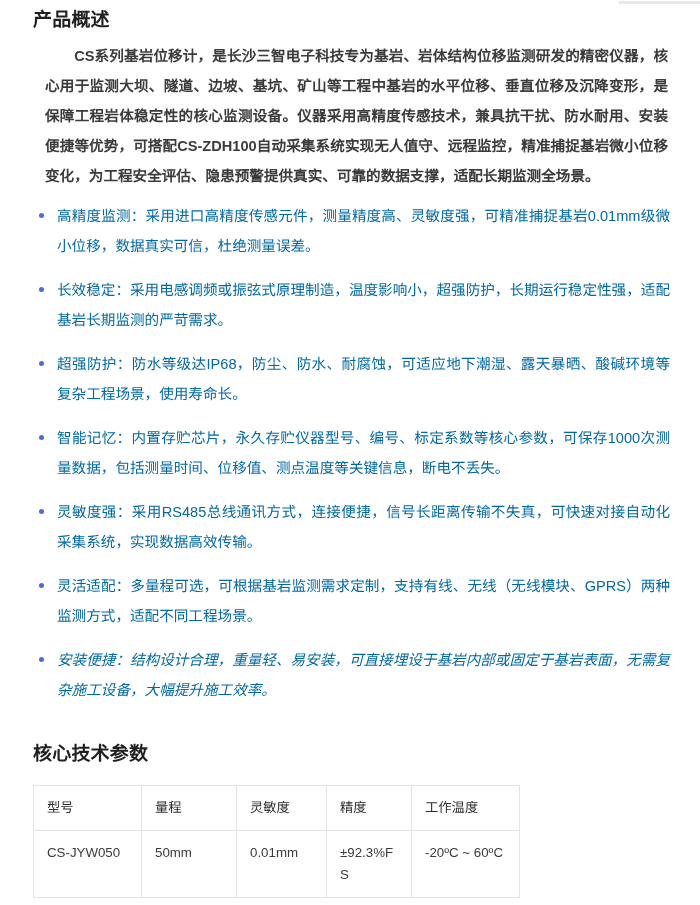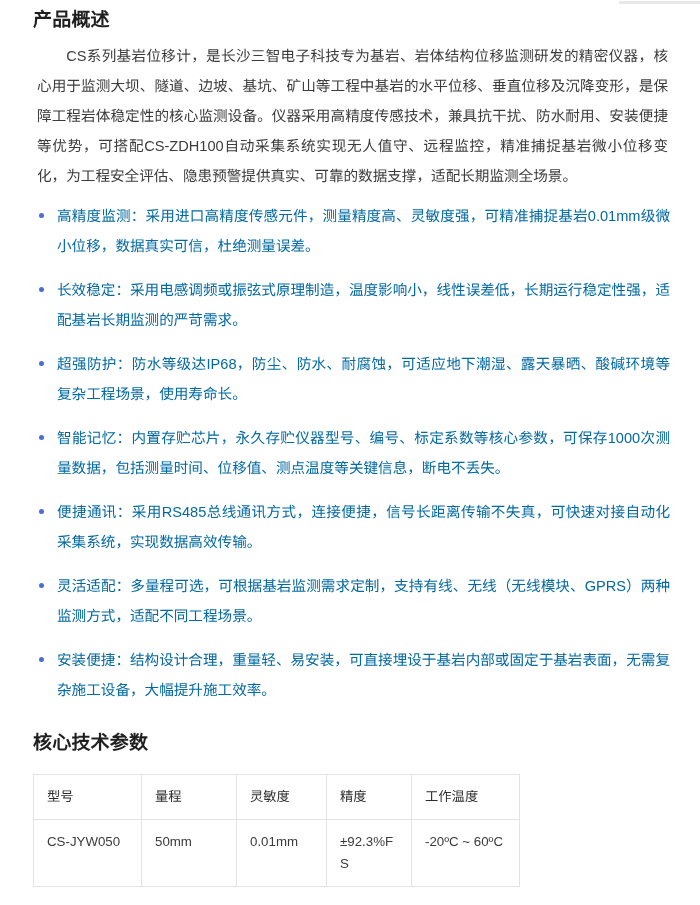--- a/index.html
+++ b/index.html
@@ -40,43 +40,44 @@
     letter-spacing: 0.2px;
   }
   #overview-title { padding-top: 7px; }
   #features-title { padding-top: 20px; }
   #specs-title    { padding-top: 20px; }
 
   p.body-para {
     font-size: 14.6px;
     line-height: 30px;
     color: #3b3b3b;
-    margin: 8px 0 0 4px;
+    margin: 8px 0 0 12px;
     text-indent: 2em;
     text-align: justify;
     text-justify: inter-ideograph;
     padding-right: 2px;
+    font-weight: bold;
   }
 
   ul.feature-list {
     list-style: none;
     margin: 10px 0 0 0;
     padding: 0;
   }
   ul.feature-list > li {
     position: relative;
     padding-left: 24px;
     margin-bottom: 14px;
     font-size: 14.6px;
     line-height: 30px;
     color: #0369a1;
     text-align: justify;
     text-justify: inter-ideograph;
   }
-  ul.feature-list > li:last-child { margin-bottom: 5px; }
+  ul.feature-list > li:last-child { margin-bottom: 16px; font-style: italic; }
   .bullet-dot {
     position: absolute;
     left: 6px;
     top: 12px;
     width: 5px;
     height: 5px;
     border-radius: 50%;
     background: #4a6cd4;
   }
 
@@ -118,33 +119,33 @@
   <p class="body-para">CS系列基岩位移计，是长沙三智电子科技专为基岩、岩体结构位移监测研发的精密仪器，核心用于监测大坝、隧道、边坡、基坑、矿山等工程中基岩的水平位移、垂直位移及沉降变形，是保障工程岩体稳定性的核心监测设备。仪器采用高精度传感技术，兼具抗干扰、防水耐用、安装便捷等优势，可搭配CS-ZDH100自动采集系统实现无人值守、远程监控，精准捕捉基岩微小位移变化，为工程安全评估、隐患预警提供真实、可靠的数据支撑，适配长期监测全场景。</p>
 
 
   <ul class="feature-list">
     <li>
       <span class="bullet-dot"></span>
       <span>高精度监测：采用进口高精度传感元件，测量精度高、灵敏度强，可精准捕捉基岩0.01mm级微小位移，数据真实可信，杜绝测量误差。</span>
     </li>
     <li>
       <span class="bullet-dot"></span>
-      <span>长效稳定：采用电感调频或振弦式原理制造，温度影响小，线性误差低，长期运行稳定性强，适配基岩长期监测的严苛需求。</span>
+      <span>长效稳定：采用电感调频或振弦式原理制造，温度影响小，超强防护，长期运行稳定性强，适配基岩长期监测的严苛需求。</span>
     </li>
     <li>
       <span class="bullet-dot"></span>
       <span>超强防护：防水等级达IP68，防尘、防水、耐腐蚀，可适应地下潮湿、露天暴晒、酸碱环境等复杂工程场景，使用寿命长。</span>
     </li>
     <li>
       <span class="bullet-dot"></span>
       <span>智能记忆：内置存贮芯片，永久存贮仪器型号、编号、标定系数等核心参数，可保存1000次测量数据，包括测量时间、位移值、测点温度等关键信息，断电不丢失。</span>
     </li>
     <li>
       <span class="bullet-dot"></span>
-      <span>便捷通讯：采用RS485总线通讯方式，连接便捷，信号长距离传输不失真，可快速对接自动化采集系统，实现数据高效传输。</span>
+      <span>灵敏度强：采用RS485总线通讯方式，连接便捷，信号长距离传输不失真，可快速对接自动化采集系统，实现数据高效传输。</span>
     </li>
     <li>
       <span class="bullet-dot"></span>
       <span>灵活适配：多量程可选，可根据基岩监测需求定制，支持有线、无线（无线模块、GPRS）两种监测方式，适配不同工程场景。</span>
     </li>
     <li>
       <span class="bullet-dot"></span>
       <span>安装便捷：结构设计合理，重量轻、易安装，可直接埋设于基岩内部或固定于基岩表面，无需复杂施工设备，大幅提升施工效率。</span>
     </li>
   </ul>

